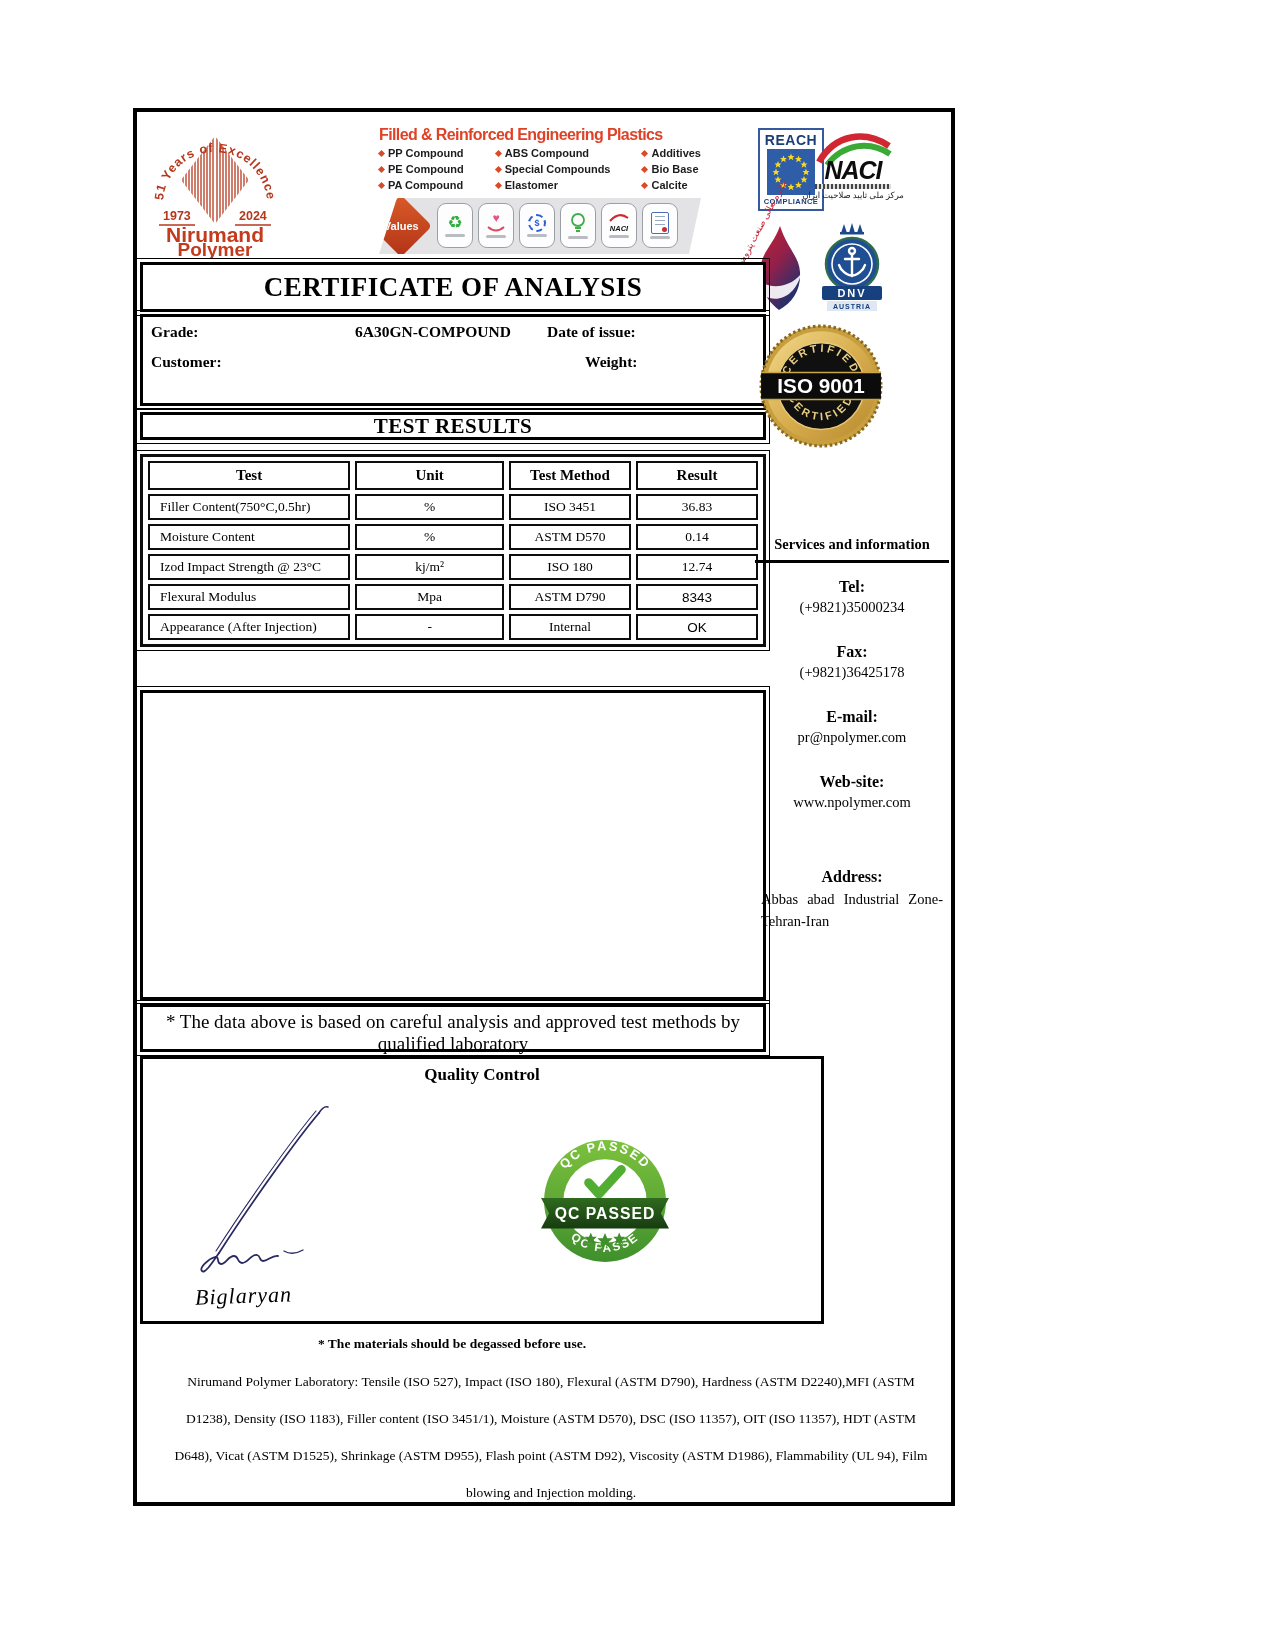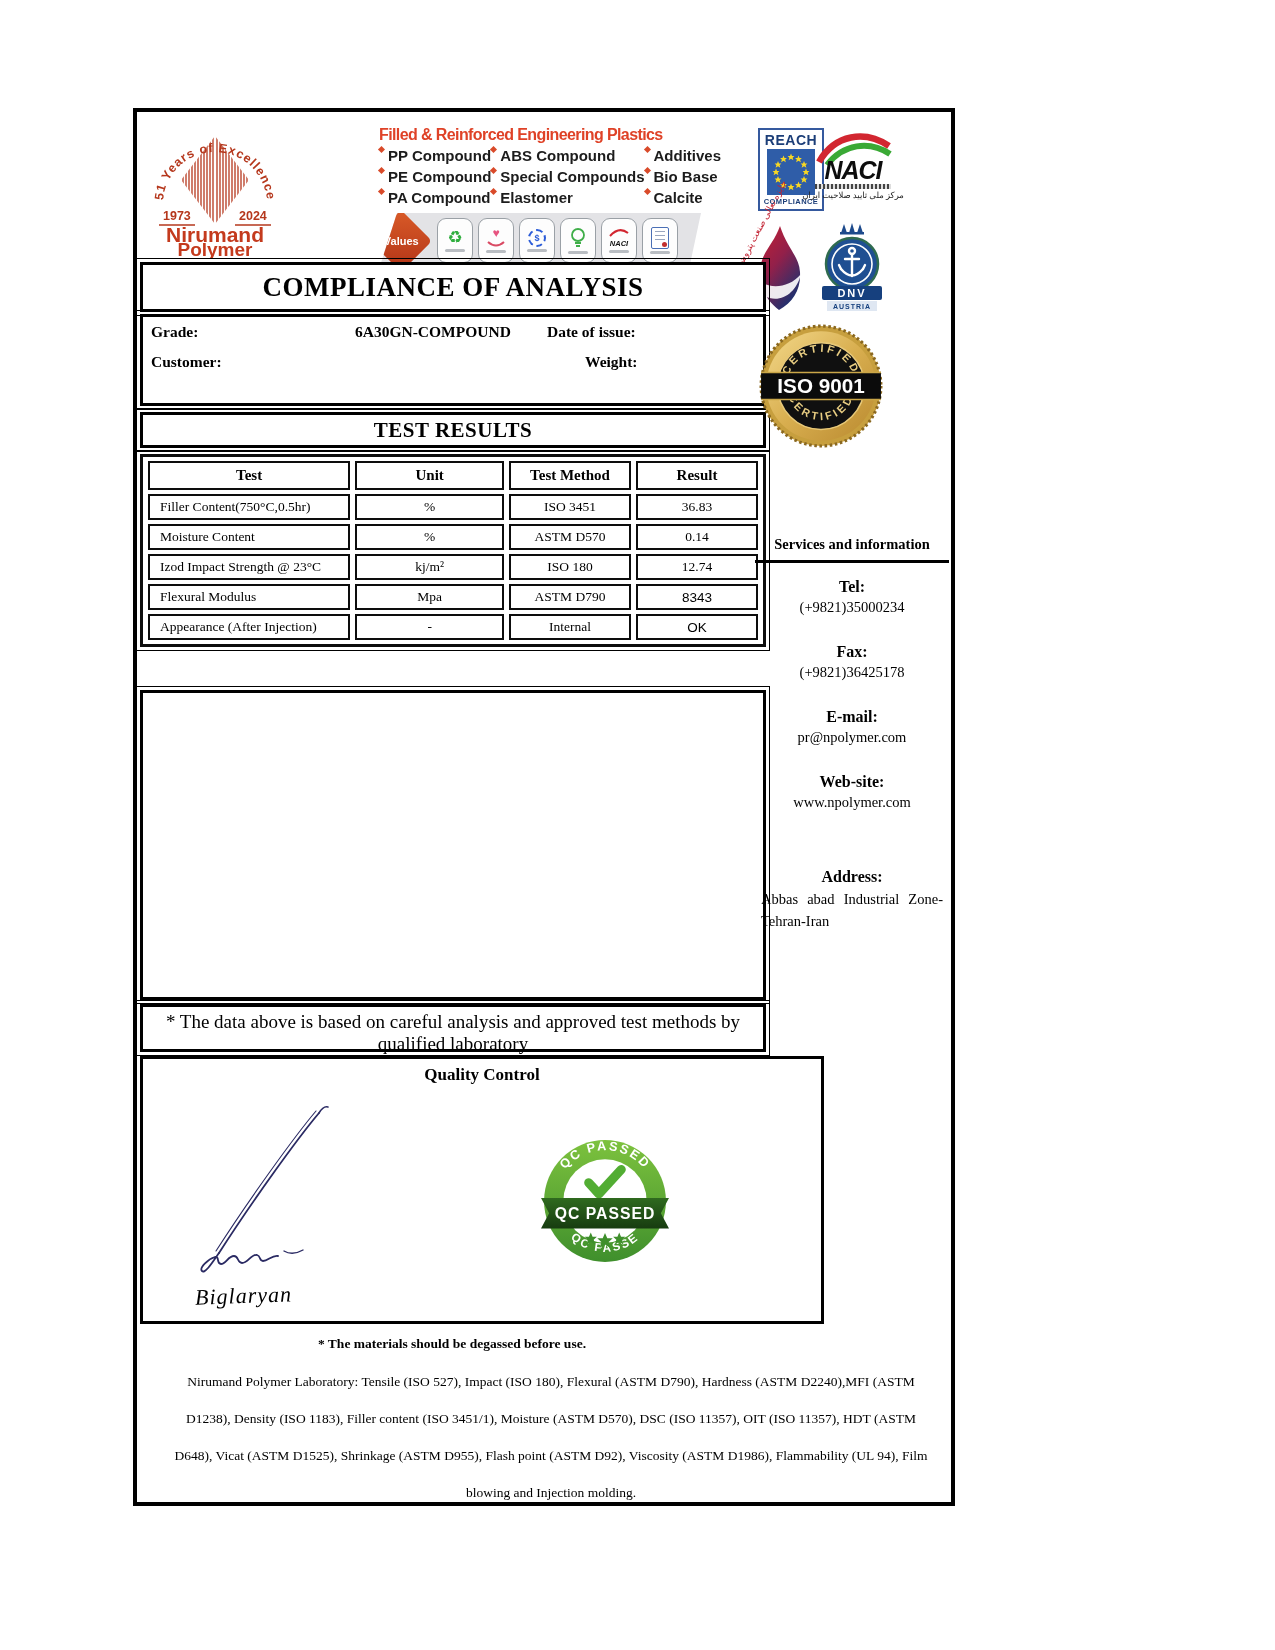--- a/index.html
+++ b/index.html
@@ -9,21 +9,21 @@
   .dbl{border:3px solid #000;outline:1.5px solid #000;outline-offset:3px;background:#fff;box-sizing:border-box;}
 
   
   .logo-svg{position:absolute;left:14px;top:8px;}
 
   
   .banner{position:absolute;left:242px;top:14px;width:322px;}
   .banner-title{font-family:"Liberation Sans",sans-serif;font-weight:bold;font-size:16px;letter-spacing:-0.6px;color:#df4227;white-space:nowrap;}
   .banner-cols{display:flex;justify-content:space-between;margin-top:3px;}
   .bcol{display:flex;flex-direction:column;gap:4px;}
-  .bitem{display:flex;align-items:flex-start;gap:4px;font-family:"Liberation Sans",sans-serif;font-weight:bold;font-size:15px;color:#1c1c1c;white-space:nowrap;}
+  .bitem{display:flex;align-items:center;gap:4px;font-family:"Liberation Sans",sans-serif;font-weight:bold;font-size:11px;color:#1c1c1c;white-space:nowrap;}
   .diam{width:5px;height:5px;background:#d94a2a;transform:rotate(45deg);flex:0 0 auto;}
   .values-strip{position:relative;margin-top:7px;height:56px;background:#e3e3e6;clip-path:polygon(18px 0,100% 0,calc(100% - 12px) 100%,0 100%);}
   .values-diamond{position:absolute;left:0px;top:6px;width:44px;height:44px;background:linear-gradient(135deg,#d95b28,#b23317);transform:rotate(45deg);border-radius:5px;display:flex;align-items:center;justify-content:center;}
   .values-diamond span{transform:rotate(-45deg);color:#fff;font-family:"Liberation Sans",sans-serif;font-weight:bold;font-size:11px;}
   .tiles{position:absolute;left:58px;top:5px;display:flex;gap:5px;}
   .tile{width:36px;height:45px;background:#fdfdfd;border:1.5px solid #9aa0a6;border-radius:9px;display:flex;flex-direction:column;align-items:center;justify-content:center;gap:2px;box-sizing:border-box;}
   .tile-label{width:20px;height:3px;background:#b9bdc2;border-radius:2px;}
   .glyph-recycle{font-size:17px;line-height:18px;color:#2fae3e;}
   .glyph-heart{font-size:12px;line-height:10px;color:#e75480;}
   .circ-icon{width:18px;height:18px;border:2px dashed #2b5cd8;border-radius:50%;display:flex;align-items:center;justify-content:center;box-sizing:border-box;}
@@ -45,21 +45,21 @@
   .award{position:absolute;left:604px;top:110px;width:70px;height:96px;}
   .award-fa{position:absolute;left:-12px;top:52px;transform:rotate(-62deg);transform-origin:left top;font-size:9px;color:#c22232;white-space:nowrap;}
   .dnv{position:absolute;left:680px;top:108px;}
 
   
   .coa{left:3px;top:150px;width:626px;height:50px;display:flex;align-items:center;justify-content:center;font-size:27px;font-weight:bold;letter-spacing:0.5px;}
   .infobox{left:3px;top:202px;width:626px;height:92px;}
   .inforow{position:relative;height:30px;}
   .inforow span{position:absolute;top:6px;font-weight:bold;font-size:15.5px;white-space:nowrap;}
   .lab-l{left:8px;} .val-c{left:212px;} .date-c{left:404px;} .weight-c{left:442px;}
-  .trtitle{left:3px;top:300px;width:626px;height:36px;display:flex;align-items:center;justify-content:center;font-size:21px;font-weight:bold;letter-spacing:0.5px;}
+  .trtitle{left:3px;top:300px;width:626px;height:28px;display:flex;align-items:center;justify-content:center;font-size:21px;font-weight:bold;letter-spacing:0.5px;}
 
   
   table.results{position:absolute;left:3px;top:342px;width:626px;border:3px solid #0d0d0d;border-collapse:separate;border-spacing:5px 4px;background:#fff;outline:1.5px solid #000;outline-offset:3px;}
   table.results th{border:2px solid #0d0d0d;font-size:15px;font-weight:bold;padding:4px 2px;}
   table.results td{border:2px solid #0d0d0d;font-size:13.5px;padding:3px 2px;text-align:center;}
   table.results td:first-child{text-align:left;padding-left:10px;}
   td.sans-val{font-family:"Liberation Sans",sans-serif;font-size:12.5px;}
 
   .emptybox{left:3px;top:578px;width:626px;height:310px;}
   .footnote{left:3px;top:892px;width:626px;height:48px;font-size:19px;text-align:center;padding-top:4px;}
@@ -292,21 +292,21 @@
       <path d="M24,49 l-2,-4"></path>
         <path d="M46,49 l2,-4"></path>
     </g>
     <rect x="5" y="66" width="60" height="14" rx="2" fill="#16407e"></rect>
     <text x="35" y="77" text-anchor="middle" font-family="Liberation Sans,sans-serif" font-size="11" font-weight="bold" fill="#ffffff" letter-spacing="2">DNV</text>
     <rect x="10" y="81" width="50" height="10" fill="#dfe7f2"></rect>
     <text x="35" y="89" text-anchor="middle" font-family="Liberation Sans,sans-serif" font-size="7" font-weight="bold" fill="#16407e" letter-spacing="1">AUSTRIA</text>
   </svg>
 
   <div class="abs dbl coa">
-    <span>COMPLIANCE OF ANALYSIS</span>
+    <span>CERTIFICATE OF ANALYSIS</span>
   </div>
 
   <div class="abs dbl infobox">
     <div class="inforow">
       <span class="lab-l">Grade:</span>
       <span class="val-c">6A30GN-COMPOUND</span>
       <span class="date-c">Date of issue:</span>
     </div>
     <div class="inforow">
       <span class="lab-l">Customer:</span>

